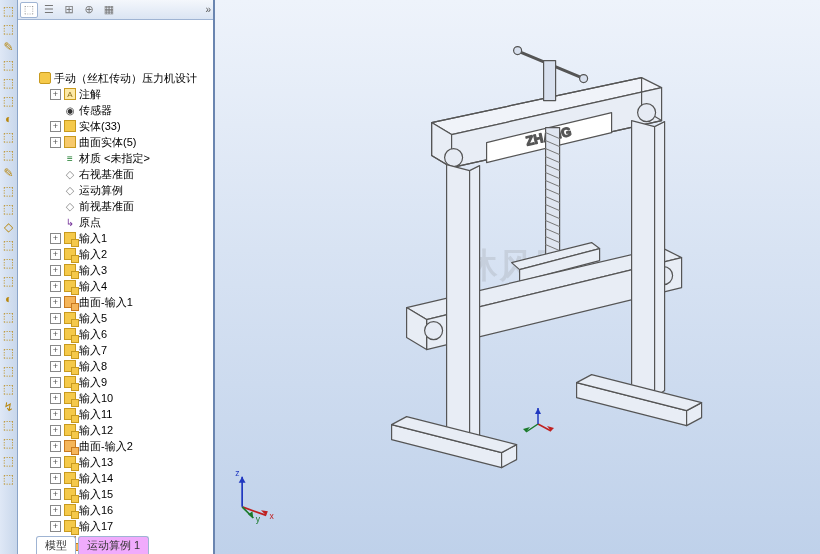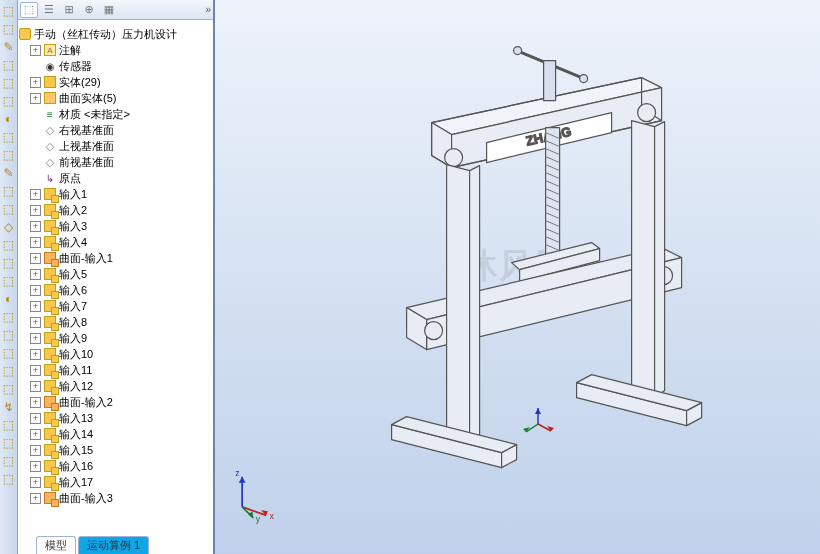--- a/index.html
+++ b/index.html
@@ -5,31 +5,31 @@
 * { margin: 0; padding: 0; box-sizing: border-box; font-family: "Microsoft YaHei", Arial, sans-serif; }
 body { width: 820px; height: 554px; overflow: hidden; background: #fff; display: flex; }
 .left-toolbar { width: 18px; background: linear-gradient(to right, #dfe8f6, #c8d7eb); border-right: 1px solid #8aa4c8; display: flex; flex-direction: column; padding-top: 2px; }
 .left-toolbar .ico { width: 16px; height: 16px; margin: 1px auto; font-size: 12px; display: flex; align-items: center; justify-content: center; color: #b8860b; }
 .panel { width: 197px; background: #fff; border-right: 2px solid #6a85b0; display: flex; flex-direction: column; }
 .panel-tabs { height: 20px; background: linear-gradient(#f4f7fc, #dbe5f3); border-bottom: 1px solid #9fb4d3; display: flex; align-items: center; padding: 0 2px; gap: 2px; }
 .panel-tabs .tab-ico { width: 18px; height: 16px; display: flex; align-items: center; justify-content: center; font-size: 11px; color: #777; border: 1px solid transparent; border-radius: 2px; }
 .panel-tabs .tab-ico.active { background: #fff; border-color: #9fb4d3; }
 .panel-tabs .arrow { margin-left: auto; color: #555; font-size: 10px; }
 .panel-body { flex: 1; overflow: hidden; background: #fff; padding-top: 6px; }
-.tree-root { padding: 0 2px 0 0; }
+.tree-root { padding: 0 2px 0 20px; margin-top: 44px; }
 .tree-row { display: flex; align-items: center; height: 16px; font-size: 11px; color: #000; white-space: nowrap; }
 .tree-row .exp { width: 11px; height: 11px; border: 1px solid #888; display: flex; align-items: center; justify-content: center; font-size: 9px; line-height: 1; color: #555; margin-right: 2px; background: #fff; }
 .tree-row .noexp { width: 13px; display: inline-block; }
 .tree-row .node-ico { width: 14px; height: 14px; margin-right: 2px; display: inline-flex; align-items: center; justify-content: center; font-size: 10px; }
 .ind-1 { padding-left: 12px; }
 .viewport { flex: 1; position: relative; background: linear-gradient(#eef3fb 0%, #d8e3f3 45%, #bfd1ea 100%); overflow: hidden; }
 .watermark { position: absolute; left: 50%; top: 48%; transform: translate(-50%, -50%); font-size: 34px; color: rgba(120, 120, 120, 0.18); font-weight: bold; letter-spacing: 2px; }
 .triad { position: absolute; left: 230px; bottom: 40px; width: 60px; height: 60px; }
 .bottom-tabs { position: absolute; left: 36px; bottom: 0; height: 18px; display: flex; gap: 2px; }
-.bottom-tabs .btab { background: #0ea5e9; border: 1px solid #9fb4d3; border-bottom: none; font-size: 11px; padding: 1px 8px 0 8px; color: #333; border-radius: 3px 3px 0 0; }
+.bottom-tabs .btab { background: #f0abfc; border: 1px solid #9fb4d3; border-bottom: none; font-size: 11px; padding: 1px 8px 0 8px; color: #333; border-radius: 3px 3px 0 0; }
 .bottom-tabs .btab.active { background: #fff; }
 .model-svg { position: absolute; left: 50%; top: 50%; transform: translate(-48%, -52%); }
 
 .ic-assembly { background: #f5c94a; border: 1px solid #c89a1e; border-radius: 2px; width: 12px; height: 12px; }
 .ic-yellow-a { background: #fde9a5; border: 1px solid #c89a1e; width: 12px; height: 12px; font-size: 8px; color: #8a6d1b; display:flex; align-items:center; justify-content:center; }
 .ic-sensor { color: #333; }
 .ic-solid { background: #f5c94a; border: 1px solid #c89a1e; width: 12px; height: 12px; }
 .ic-surf { background: #f7c96b; border: 1px solid #c89a1e; width: 12px; height: 12px; position: relative; }
 .ic-mat { color: #1a7a2a; font-weight: bold; }
 .ic-plane { color: #888; font-size: 11px; }
@@ -103,21 +103,21 @@
             <span class="node-ico">
               <span class="ic-sensor">◉</span>
             </span>
             <span>传感器</span>
           </div>
           <div class="tree-row ind-1">
             <span class="exp">+</span>
             <span class="node-ico">
               <span class="ic-solid"></span>
             </span>
-            <span>实体(29)</span>
+            <span>实体(33)</span>
           </div>
           <div class="tree-row ind-1">
             <span class="exp">+</span>
             <span class="node-ico">
               <span class="ic-surf"></span>
             </span>
             <span>曲面实体(5)</span>
           </div>
           <div class="tree-row ind-1">
             <span class="noexp"></span>
@@ -131,21 +131,21 @@
             <span class="node-ico">
               <span class="ic-plane">◇</span>
             </span>
             <span>右视基准面</span>
           </div>
           <div class="tree-row ind-1">
             <span class="noexp"></span>
             <span class="node-ico">
               <span class="ic-plane">◇</span>
             </span>
-            <span>上视基准面</span>
+            <span>运动算例</span>
           </div>
           <div class="tree-row ind-1">
             <span class="noexp"></span>
             <span class="node-ico">
               <span class="ic-plane">◇</span>
             </span>
             <span>前视基准面</span>
           </div>
           <div class="tree-row ind-1">
             <span class="noexp"></span>

